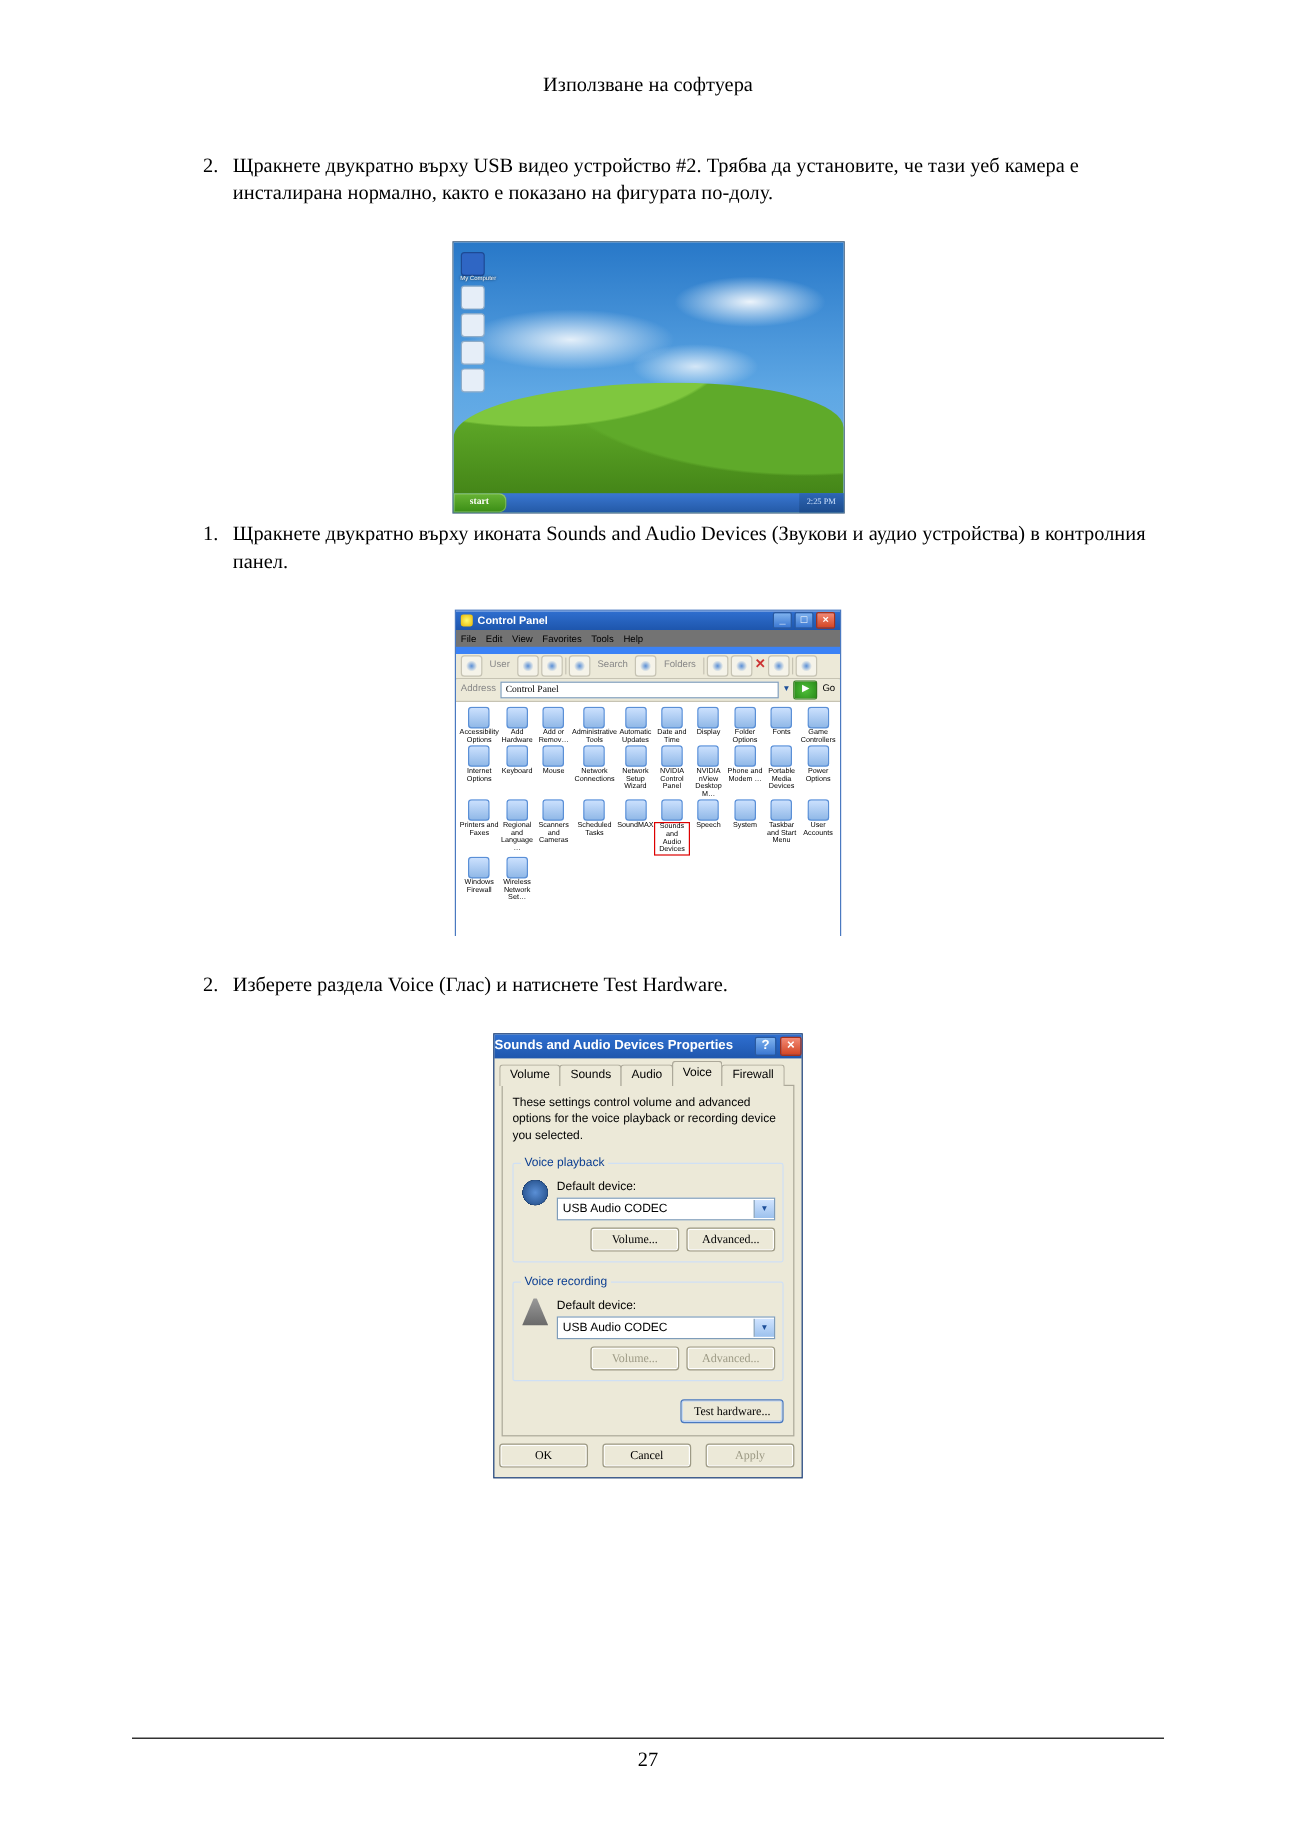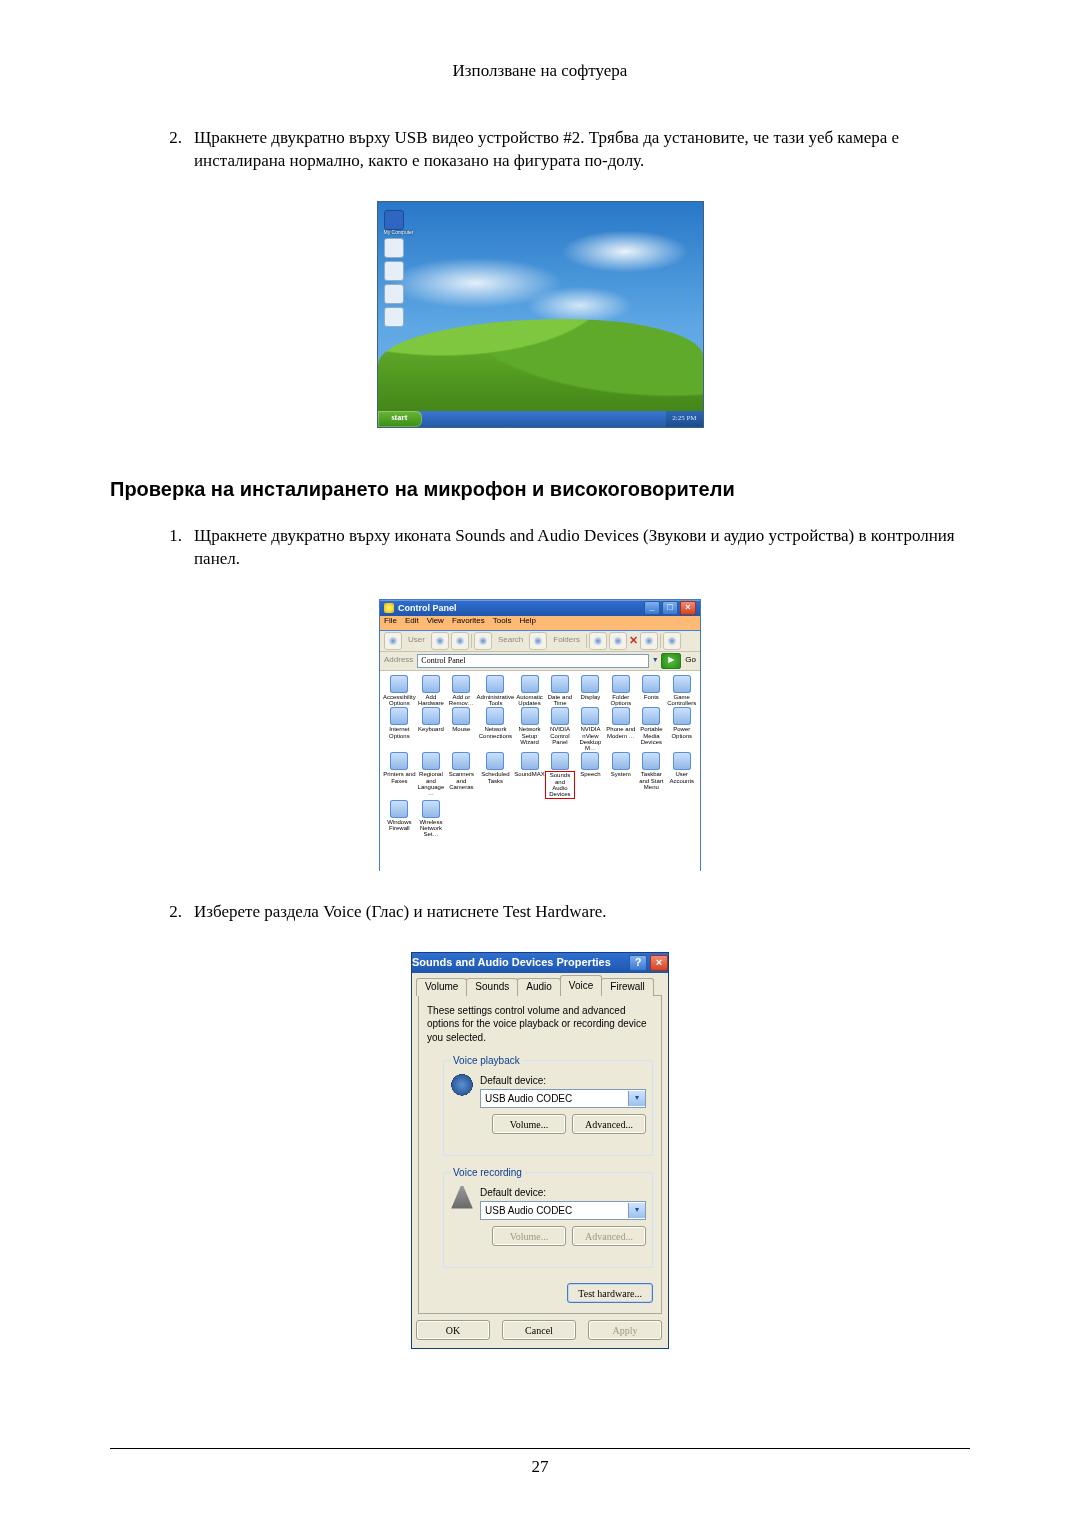--- a/index.html
+++ b/index.html
@@ -124,22 +124,22 @@
     font-weight:bold; font-size:9px;
     box-shadow: inset 0 1px 0 rgba(255,255,255,.3);
   }
   .cp-title .btns { margin-left:auto; display:flex; gap:2px; }
   .cp-title .tb {
     width:14px; height:12px; border-radius:2px;
     background: linear-gradient(#7fb2ee,#3a77d2);
     border:1px solid #2a5aa0; color:#fff; font-size:9px; line-height:10px; text-align:center;
   }
   .cp-title .tb.cl { background: linear-gradient(#f38a75,#d24524); border-color:#a6311a;}
-  .cp-menu { height:14px; background:#fdba74; border-bottom:1px solid #3b82f6;
-    padding:0 4px; display:flex; gap:8px; align-items:flex-start; font-size:8px; color:#000;}
+  .cp-menu { height:14px; background:#737373; border-bottom:6px solid #3b82f6;
+    padding:0 4px; display:flex; gap:8px; align-items:flex-end; font-size:8px; color:#000;}
   .cp-tools { height:20px; background:#ece9d8; border-bottom:1px solid #c6c3b3;
     display:flex; align-items:center; gap:2px; padding:0 4px; }
   .cp-tool-btn {
     width:16px; height:16px; border:1px solid #c6c3b3;
     border-radius:3px; background:#f5f3e9; display:inline-block;
     position:relative;
   }
   .cp-tool-btn::after { content:''; position:absolute; inset:3px;
     background: radial-gradient(circle at 50% 50%, #5a8fd6, transparent 65%); border-radius:50%;}
   .cp-tool-txt { font-size:8px; color:#888; padding:0 4px;}
@@ -207,21 +207,21 @@
     height:20px; background:#ece9d8; position:relative; z-index:2;
     font-weight:normal;
   }
   .tab-page {
     border:1px solid #aca899; padding:8px 8px 10px 8px; background:#ece9d8;
     margin-top:-1px;
   }
   .desc { font-size:10px; margin-bottom:10px; }
   fieldset.grp {
     border:1px solid #cfe0f5; border-radius:2px;
-    padding:6px 6px 21px 6px; margin:0 0 10px 16px;
+    padding:6px 6px 8px 6px; margin:0 0 10px 0;
   }
   fieldset.grp legend { color:#0a3d91; font-size:10px; padding:0 3px; }
   .dev-row { display:flex; gap:6px; }
   .dev-icon {
     width:24px; height:24px; flex:0 0 24px;
     border-radius:4px;
   }
   .dev-icon.spk {
     background: radial-gradient(circle at 50% 45%, #5a8fd6, #305d9a 55%, #20406c 60%, transparent 61%),
                 radial-gradient(circle at 50% 50%, #e8e8e8 20%, #bbb 40%, transparent 42%);
@@ -291,21 +291,20 @@
       <span class="xp-icon"></span>
     </div>
     <div class="xp-taskbar">
       <div class="xp-start">start</div>
       <div class="xp-tray">
         <span>2:25  PM</span>
       </div>
     </div>
   </div>
 
-  <h2 class="section">Проверка на инсталирането на микрофон и високоговорители</h2>
 
   <div class="ol-row">
     <div class="ol-num">1.</div>
     <div class="ol-text">Щракнете двукратно върху иконата Sounds and Audio Devices (Звукови и аудио устройства) в контролния панел.</div>
   </div>
 
   <div class="cp-window">
     <div class="cp-title">
       <span style="width:10px;height:10px;background:radial-gradient(circle,#fffb6e,#e8b400);border-radius:2px;margin-right:4px;"></span>
       <span>Control Panel</span>

